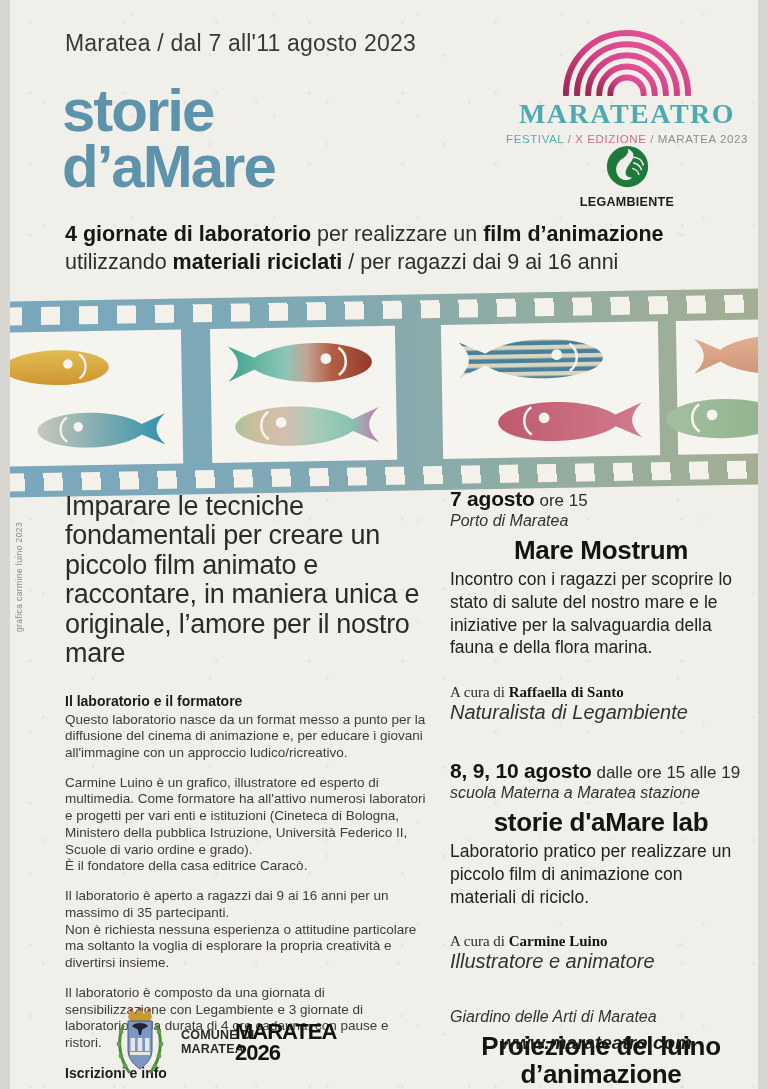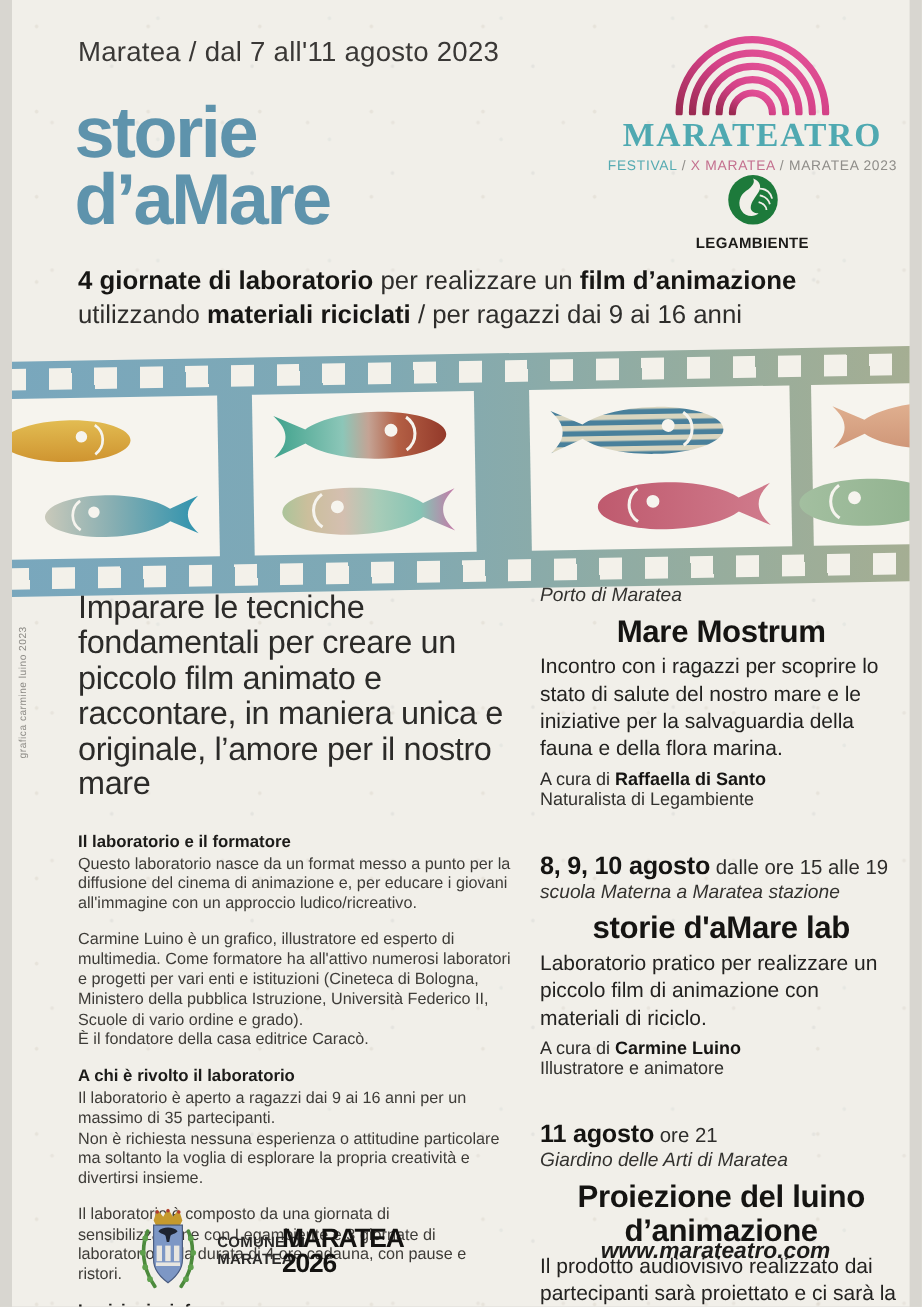--- a/index.html
+++ b/index.html
@@ -58,23 +58,23 @@
   .sec-heading{ font-size:14px; font-weight:700; color:#1c1b19; margin-bottom:3px; }
   .sec-p{ font-size:13.5px; line-height:1.24; color:#3e3c38; margin-bottom:13px; white-space:pre-line; }
   .section{ margin-bottom:8px; }
   .col-right{ position:absolute; left:440px; top:487px; width:302px; }
   .event{ margin-bottom:35px; }
   .ev-date{ font-size:21px; font-weight:800; color:#151412; letter-spacing:-.2px; }
   .ev-time{ font-size:17px; font-weight:400; color:#2e2d2b; letter-spacing:0; }
   .ev-venue{ font-size:16px; font-style:italic; color:#33322f; margin-top:1px; }
   .ev-title{ font-size:26px; font-weight:800; color:#151412; letter-spacing:-.3px; line-height:1.08; margin-top:6px; margin-bottom:4px;text-align:center; }
   .ev-body{ font-size:17.5px; line-height:1.3; color:#232220; }
-  .ev-curator{ font-size:15px; color:#2c2b29; margin-top:6px; }
+  .ev-curator{ font-size:15px; color:#2c2b29; margin-top:25px;font-family:Liberation Serif, serif; }
   .ev-curator b{ color:#151412; }
-  .ev-role{ font-size:15px; color:#33322f; }
+  .ev-role{ font-size:20px; font-style:italic; color:#33322f; }
   
   .footer-crest{ position:absolute; left:100px; top:1006px; }
   .comune-label{ position:absolute; left:171px; top:1028px; font-size:12.5px; font-weight:700; color:#2a2928; line-height:1.15; letter-spacing:.2px; white-space:pre-line; }
   .m2026{ position:absolute; left:225px; top:1022px; color:#131210; font-weight:700; letter-spacing:-1px; line-height:.95; }
   .m2026 .l1{ font-size:22px; display:block; }
   .m2026 .l2{ font-size:22px; display:block; }
   .website{ position:absolute; right:66px; top:1032px; font-size:19px; font-weight:700; font-style:italic; color:#1d1c1a; }
 </style>
 </head>
 <body>
@@ -149,21 +149,21 @@
       <g fill="none" stroke="url(#arcGrad)" stroke-width="6.5" stroke-linecap="round">
         <path d="M14,78 A66,66 0 0 1 146,78"></path>
         <path d="M26,78 A54,54 0 0 1 134,78"></path>
         <path d="M38,78 A42,42 0 0 1 122,78"></path>
         <path d="M50,78 A30,30 0 0 1 110,78"></path>
         <path d="M62,78 A18,18 0 0 1 98,78"></path>
       </g>
     </svg>
     <div class="festival-name">MARATEATRO</div>
     <div class="festival-sub">
-      <span class="teal">FESTIVAL</span><span class="gray"> / </span><span class="pink">X MARATEA</span><span class="gray"> / </span><span class="gray">MARATEA 2023</span>
+      <span class="teal">FESTIVAL</span><span class="gray"> / </span><span class="pink">X EDIZIONE</span><span class="gray"> / </span><span class="gray">MARATEA 2023</span>
     </div>
   </div>
 
   <div class="partners">
     <div class="partner leg">
       <svg viewBox="0 0 48 48" width="45" height="45">
         <circle cx="24" cy="24" r="22" fill="#1d7a3b"></circle>
         <path fill="#f1efe9" d="M14,34 C10,28 12,20 18,16 C24,12 26,8 24,5 C30,7 32,12 29,17 C26,22 22,26 22,31 C22,34 25,36 29,36 C25,40 17,39 14,34 Z"></path>
         <g stroke="#f1efe9" stroke-width="1.6" fill="none">
           <path d="M30,14 C36,14 40,18 41,23"></path>
@@ -225,53 +225,52 @@
     <div class="headline">Imparare le tecniche fondamentali per creare un piccolo film animato e raccontare, in maniera unica e originale, l’amore per il nostro mare</div>
 
     <div class="section">
       <div class="sec-heading">Il laboratorio e il formatore</div>
       <p class="sec-p">Questo laboratorio nasce da un format messo a punto per la diffusione del cinema di animazione e, per educare i giovani all'immagine con un approccio ludico/ricreativo.</p>
       <p class="sec-p">Carmine Luino è un grafico, illustratore ed esperto di multimedia. Come formatore ha all'attivo numerosi laboratori e progetti per vari enti e istituzioni (Cineteca di Bologna, Ministero della pubblica Istruzione, Università Federico II, Scuole di vario ordine e grado).
 È il fondatore della casa editrice Caracò.</p>
     </div>
 
     <div class="section">
-      <div class="sec-heading">A chi è rivolto il laboratorio</div>
       <p class="sec-p">Il laboratorio è aperto a ragazzi dai 9 ai 16 anni per un massimo di 35 partecipanti.
 Non è richiesta nessuna esperienza o attitudine particolare ma soltanto la voglia di esplorare la propria creatività e divertirsi insieme.</p>
       <p class="sec-p">Il laboratorio è composto da una giornata di sensibilizzazione con Legambiente e 3 giornate di laboratorio della durata di 4 ore cadauna, con pause e ristori.</p>
     </div>
 
     <div class="section">
       <div class="sec-heading">Iscrizioni e info</div>
 
     </div>
   </div>
 
   <div class="col-right">
 
     <div class="event">
+      <div><span class="ev-date">7 agosto</span><span class="ev-time"> ore 15</span></div>
       <div class="ev-venue">Porto di Maratea</div>
       <div class="ev-title">Mare Mostrum</div>
       <div class="ev-body">Incontro con i ragazzi per scoprire lo stato di salute del nostro mare e le iniziative per la salvaguardia della fauna e della flora marina.</div>
       <div class="ev-curator"><span>A cura di </span><b>Raffaella di Santo</b></div>
       <div class="ev-role">Naturalista di Legambiente</div>
     </div>
 
     <div class="event">
       <div><span class="ev-date">8, 9, 10 agosto</span><span class="ev-time"> dalle ore 15 alle 19</span></div>
       <div class="ev-venue">scuola Materna a Maratea stazione</div>
       <div class="ev-title">storie d'aMare lab</div>
       <div class="ev-body">Laboratorio pratico per realizzare un piccolo film di animazione con materiali di riciclo.</div>
       <div class="ev-curator"><span>A cura di </span><b>Carmine Luino</b></div>
       <div class="ev-role">Illustratore e animatore</div>
     </div>
 
     <div class="event">
-      <div><span class="ev-date">11 agosto</span><span class="ev-time"> ore 21</span></div>
       <div class="ev-venue">Giardino delle Arti di Maratea</div>
       <div class="ev-title">Proiezione del luino d’animazione</div>
       <div class="ev-body">Il prodotto audiovisivo realizzato dai partecipanti sarà proiettato e ci sarà la consegna degli attestati di partecipazione.</div>
     </div>
 
   </div>
 
   <svg class="footer-crest" viewBox="0 0 60 74" width="60" height="74">
     <path fill="#c59a2e" d="M18,11 L21,2 L26,8 L30,1 L34,8 L39,2 L42,11 L40,15 L20,15 Z"></path>
     <circle cx="21" cy="4" r="1.5" fill="#b03a30"></circle>

